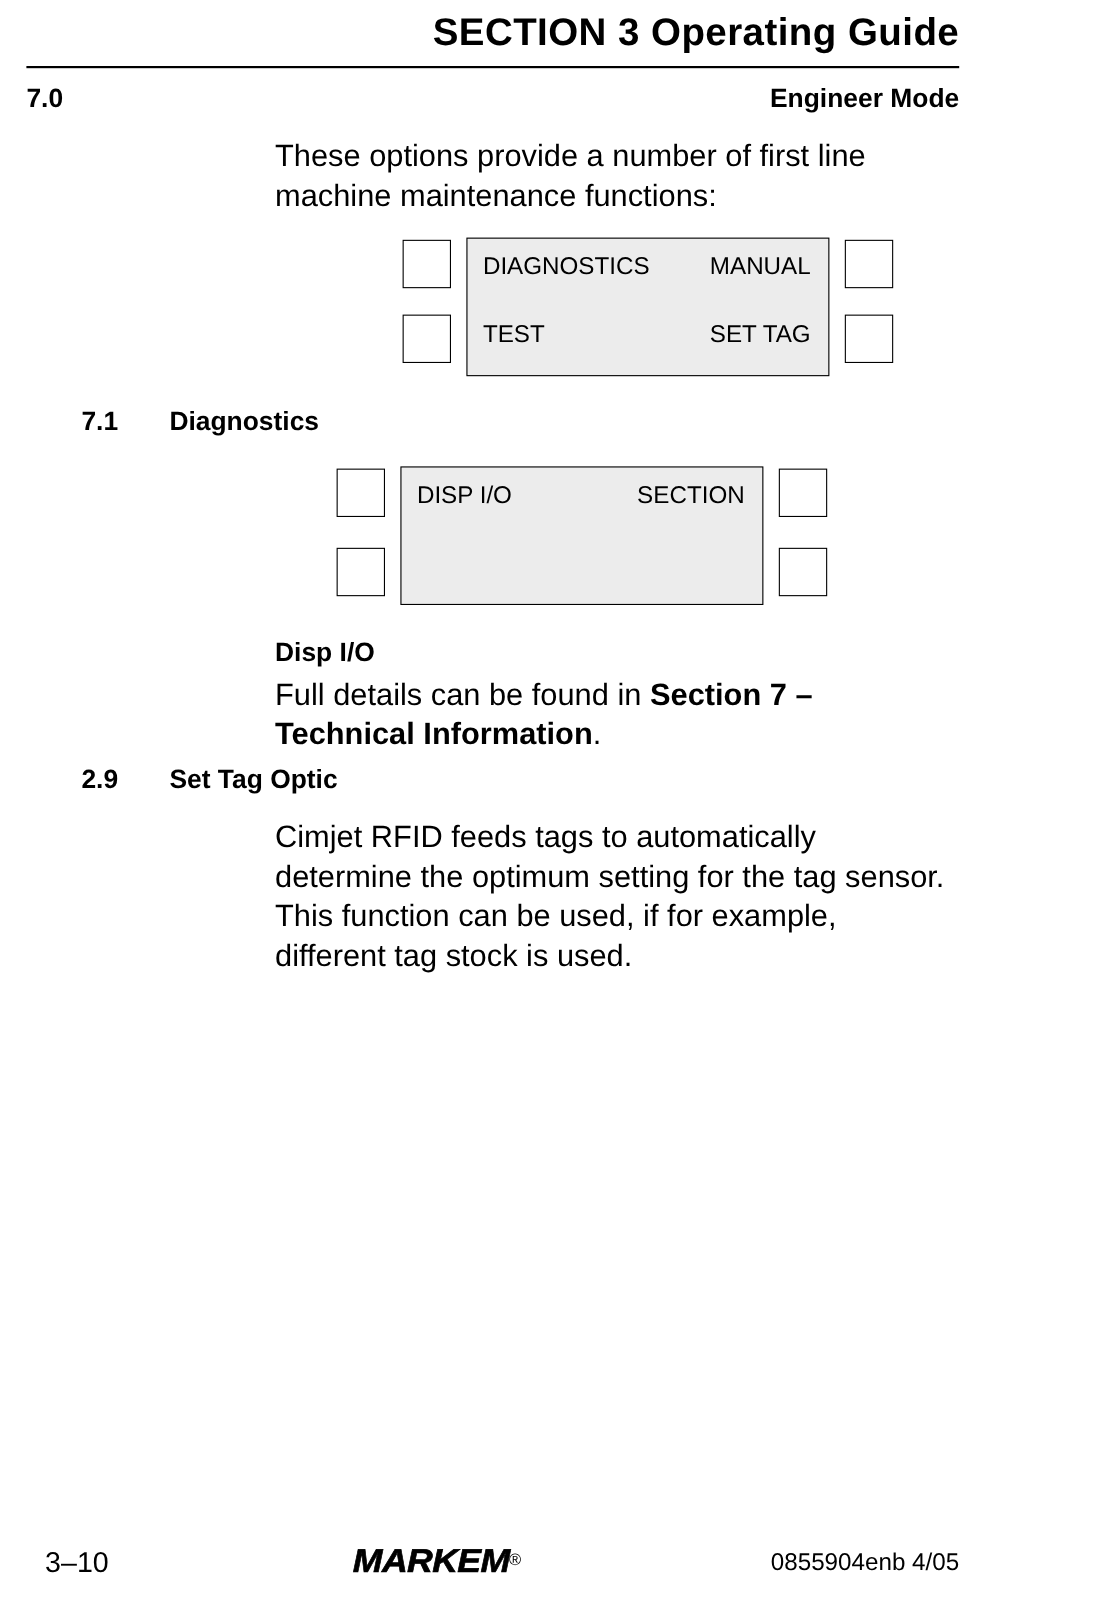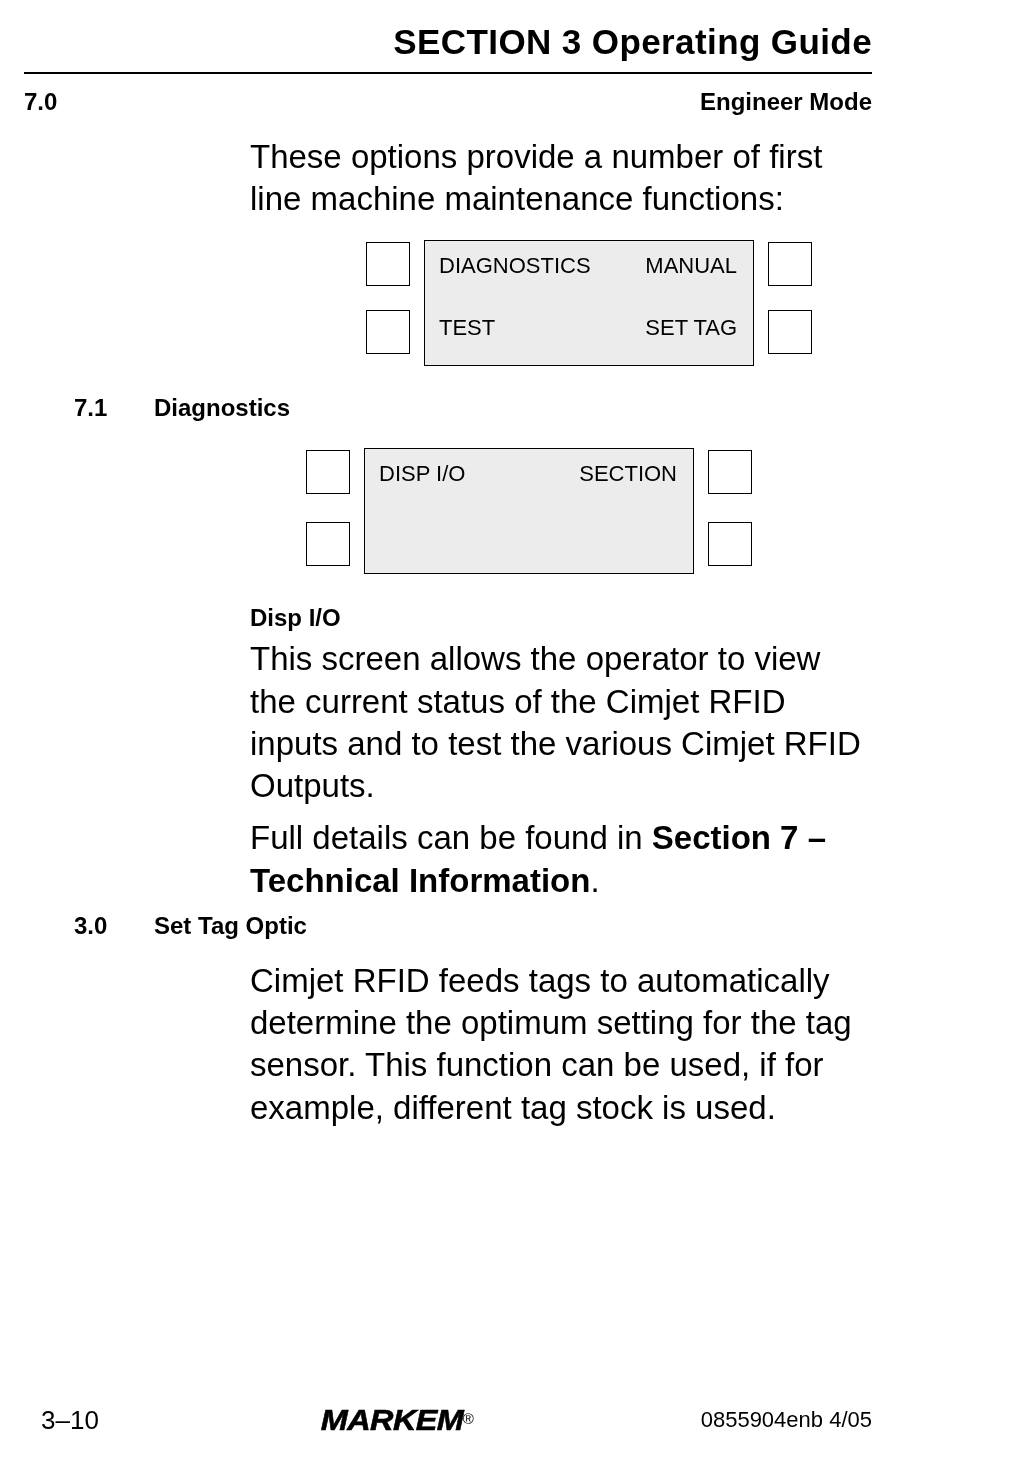--- a/index.html
+++ b/index.html
@@ -8,21 +8,21 @@
     height: 1459px;
     background: #ffffff;
     font-family: Arial, Helvetica, sans-serif;
     color: #000;
     position: relative;
   }
   .page {
     width: 896px;
     height: 1459px;
     position: relative;
-    padding: 20px 24px 0 24px;
+    padding: 8px 24px 0 24px;
   }
   .header-title {
     text-align: right;
     font-size: 35px;
     font-weight: bold;
     margin-top: 2px;
     margin-right: 0;
     letter-spacing: 0.4px;
   }
   .hr {
@@ -57,21 +57,21 @@
     padding-left: 50px;
     font-size: 24px;
     font-weight: bold;
   }
   .sub-heading {
     font-size: 24px;
     font-weight: bold;
     margin-left: 50px;
   }
   .body-text {
-    font-size: 33px;
+    font-size: 28px;
     line-height: 1.28;
     margin-left: 226px;
     margin-right: 10px;
     margin-bottom: 10px;
   }
   .body-sub-heading {
     font-size: 24px;
     font-weight: bold;
     margin-left: 226px;
     margin-bottom: 6px;
@@ -208,27 +208,26 @@
     <div class="sidebtn bot-right"></div>
     <div class="display-screen">
       <div class="display-line">
         <span>DISP I/O</span>
         <span>SECTION</span>
       </div>
     </div>
   </div>
 
   <div class="body-sub-heading">Disp I/O</div>
-  <div class="body-text">This screen allows the operator to view the current status of the Cimjet RFID inputs and to test the various Cimjet RFID Outputs.</div>
   <div class="body-text">
     <span>Full details can be found in </span><span class="bold">Section 7 – Technical Information</span><span>.</span>
   </div>
 
   <div class="sub-row" style="margin-top:4px;">
-    <div class="sub-num">3.0</div>
+    <div class="sub-num">2.9</div>
     <div class="sub-heading">Set Tag Optic</div>
   </div>
   <div class="body-text">Cimjet RFID feeds tags to automatically determine the optimum setting for the tag sensor. This function can be used, if for example, different tag stock is used.</div>
 
   <div class="footer">
     <div class="footer-left">3–10</div>
     <div class="footer-center">
       <span class="markem">MARKEM</span>
       <span class="reg">®</span>
     </div>

